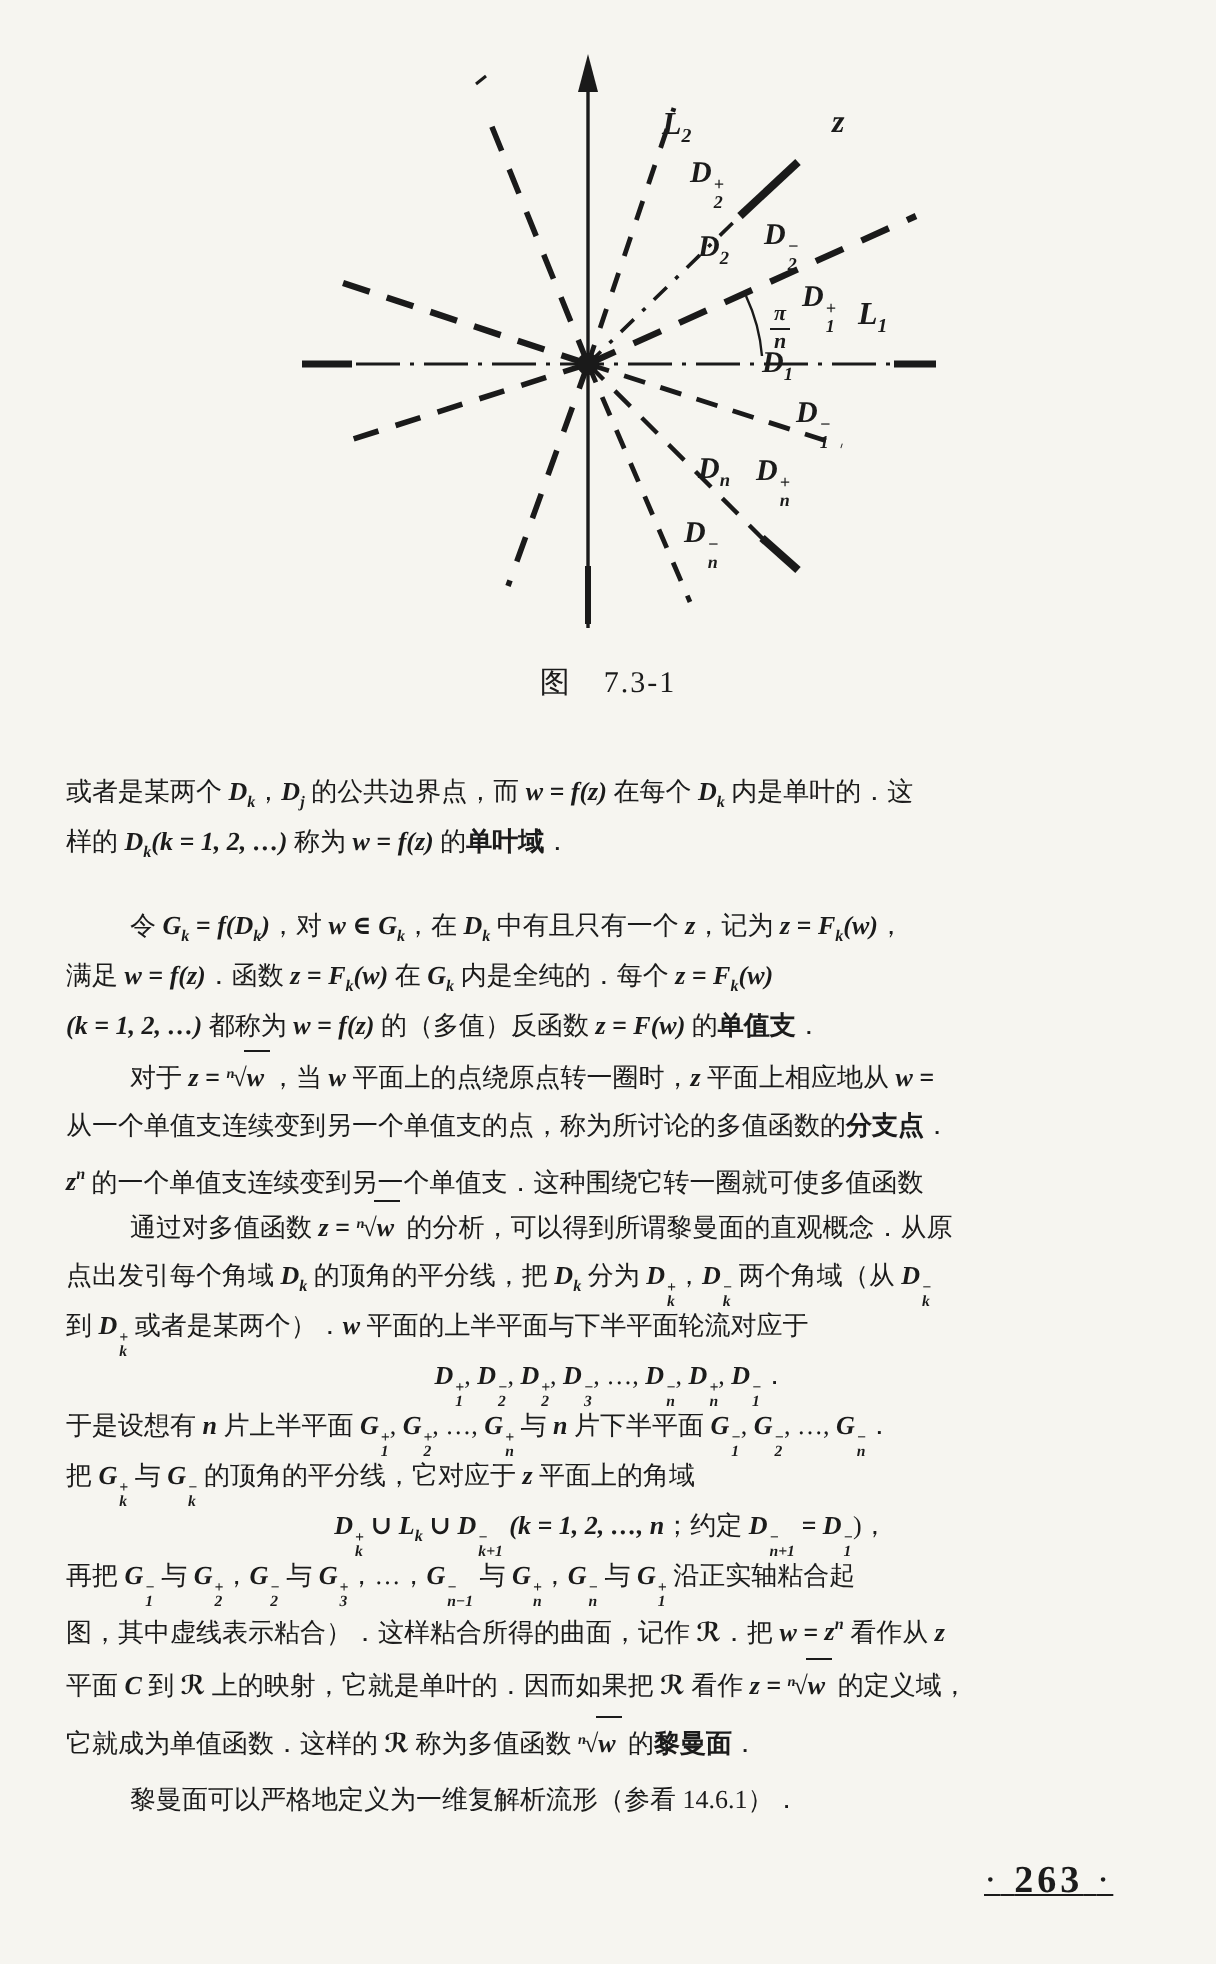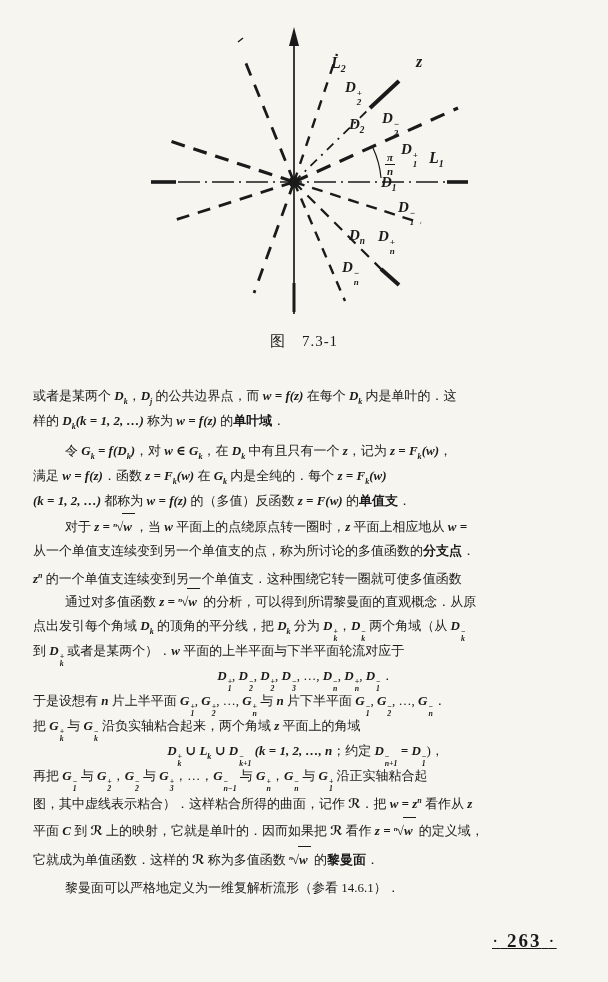--- a/index.html
+++ b/index.html
@@ -9,21 +9,21 @@
   svg{position:absolute;left:0;top:0;}
   .figlabel{position:absolute;font-size:15px;font-style:italic;font-weight:600;line-height:1;white-space:nowrap;}
   .figlabel.bold{font-weight:bold;font-size:16px;margin-top:24px;}
   .caption{position:absolute;left:0;top:332px;width:608px;text-align:center;font-size:15px;font-style:normal;letter-spacing:1px;}
   .caption .gap{display:inline-block;width:16px;}
   
   .textblock{position:absolute;left:33px;top:383px;width:545px;}
   .tline{height:25px;line-height:25px;font-size:13px;white-space:nowrap;}
   .tline.ind{padding-left:32px;}
   .tline.ctr{text-align:center;}
-  .tline.sp1{margin-top:5px;}
+  .tline.sp1{margin-top:17px;}
   .tline.sp2{margin-top:4px;}
   .m{font-family:"Liberation Serif","DejaVu Serif",serif;font-style:italic;font-weight:600;}
   .cb{font-weight:bold;}
   .scr{font-family:"DejaVu Serif","DejaVu Sans",serif;font-style:italic;font-weight:bold;}
   .mvar{font-family:"Liberation Serif","DejaVu Serif",serif;font-style:italic;font-weight:600;}
   .mvar sub{font-size:0.62em;font-weight:600;}
   .mvar sup{font-size:0.62em;font-weight:600;}
   .ss{display:inline-flex;flex-direction:column;align-items:flex-start;vertical-align:-0.45em;font-size:0.6em;line-height:1;margin-left:1px;font-style:italic;}
   .ss span{display:block;height:1em;}
   .rad{display:inline-flex;align-items:baseline;font-family:"Liberation Serif","DejaVu Serif",serif;}
@@ -192,21 +192,21 @@
           </span></span><span class="">, …, </span><span class="mvar"><span>G</span><span class="ss">
             <span>−</span>
             <span>n</span>
           </span></span><span class="">．</span></div>
     <div class="tline"><span class="">把 </span><span class="mvar"><span>G</span><span class="ss">
             <span>+</span>
             <span>k</span>
           </span></span><span class=""> 与 </span><span class="mvar"><span>G</span><span class="ss">
             <span>−</span>
             <span>k</span>
-          </span></span><span class=""> 沿负实轴粘合起来，两个角域 </span><span class="m">z</span><span class=""> 平面上的角域</span></div>
+          </span></span><span class=""> 的顶角的平分线，它对应于 </span><span class="m">z</span><span class=""> 平面上的角域</span></div>
     <div class="tline ctr"><span class="mvar"><span>D</span><span class="ss">
             <span>+</span>
             <span>k</span>
           </span></span><span class="m"> ∪ </span><span class="mvar"><span>L</span><sub>k</sub></span><span class="m"> ∪ </span><span class="mvar"><span>D</span><span class="ss">
             <span>−</span>
             <span>k+1</span>
           </span></span><span class="m"> (k = 1, 2, …, n</span><span class="">；约定 </span><span class="mvar"><span>D</span><span class="ss">
             <span>−</span>
             <span>n+1</span>
           </span></span><span class="m"> = </span><span class="mvar"><span>D</span><span class="ss">

